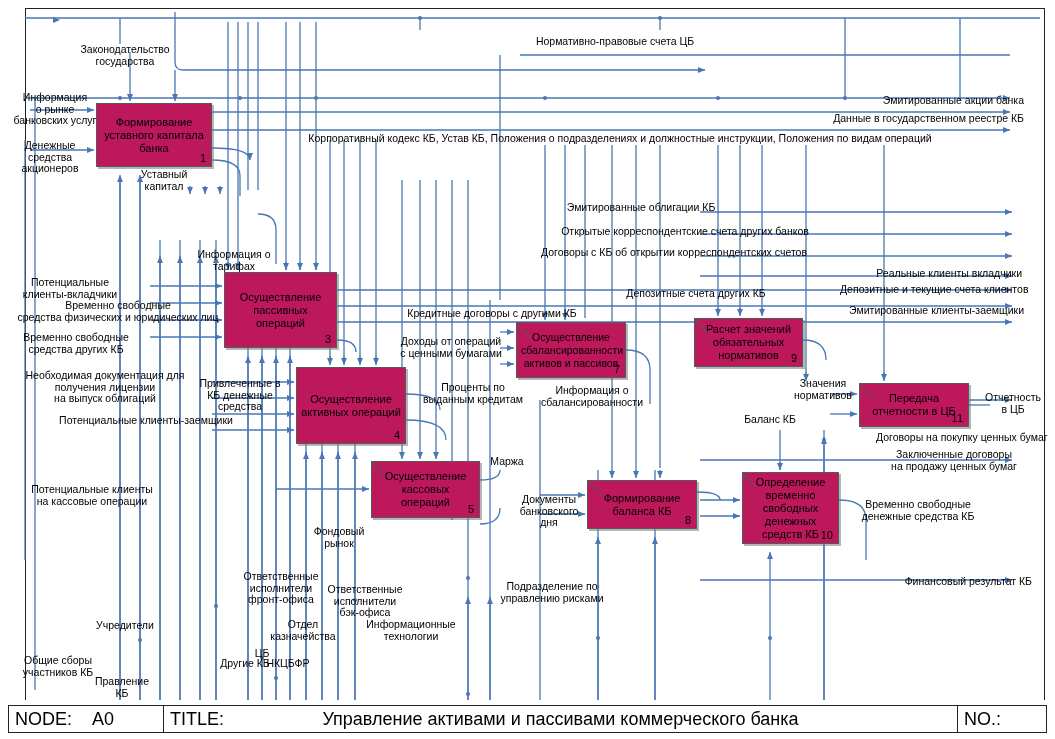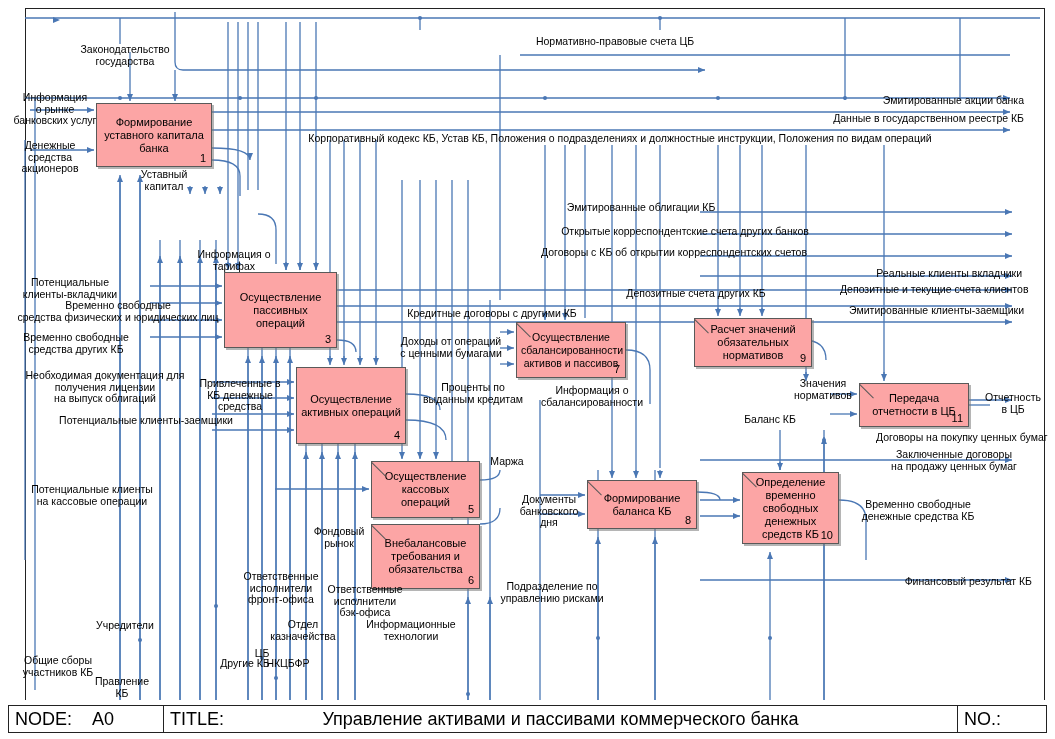--- a/index.html
+++ b/index.html
@@ -4,21 +4,21 @@
 <style>
   html,body{margin:0;padding:0;background:#fff;}
   body{font-family:"Liberation Sans","DejaVu Sans",sans-serif;}
   #stage{position:relative;width:1055px;height:739px;overflow:hidden;background:#fff;}
   #svgroot{position:absolute;left:0;top:0;width:1055px;height:739px;}
   .lbl{position:absolute;color:#000;font-size:10.5px;line-height:11.5px;text-align:center;white-space:pre;}
   .lbl.r{text-align:right;}
   .lbl.l{text-align:left;}
   .boxtext{position:absolute;color:#000;font-size:11px;line-height:13px;text-align:center;width:100%;}
   .boxnum{position:absolute;right:5px;bottom:2px;font-size:11px;color:#000;}
-  .fbox{position:absolute;box-sizing:border-box;background:#fca5a5;border:1.4px solid #595959;
+  .fbox{position:absolute;box-sizing:border-box;background:#be185d;border:1.4px solid #595959;
         box-shadow:2px 2px 0 rgba(120,120,120,.55);display:flex;align-items:center;justify-content:center;}
   .fbox .inner{width:100%;padding:0 4px;box-sizing:border-box;}
   .corner{position:absolute;left:0;top:0;width:15px;height:15px;overflow:hidden;}
   .corner:after{content:"";position:absolute;left:-1px;top:-1px;width:21px;height:0;
         border-top:1.2px solid #595959;transform:rotate(45deg);transform-origin:0 0;}
   #footer{position:absolute;left:8px;top:705px;width:1039px;height:28px;border:1.5px solid #222;box-sizing:border-box;display:flex;}
   #footer .cell{border-right:1.5px solid #222;box-sizing:border-box;display:flex;align-items:center;height:100%;padding:0 6px;font-size:18px;}
   #footer .cell:last-child{border-right:none;}
   .c-node{width:155px;}
   .c-title{flex:1;position:relative;}
@@ -266,45 +266,38 @@
   </div>
 
   <div class="fbox" style="left:371px;top:461px;width:109px;height:57px;">
     <span class="corner"></span>
     <div class="inner">
       <div class="boxtext" style="position:static;">Осуществление<br>кассовых операций</div>
     </div>
     <span class="boxnum">5</span>
   </div>
 
-  <div class="fbox" style="left:371px;top:524px;width:109px;height:65px;">
-    <span class="corner"></span>
-    <div class="inner">
-      <div class="boxtext" style="position:static;">Внебалансовые<br>требования и<br>обязательства</div>
-    </div>
-    <span class="boxnum">6</span>
-  </div>
 
   <div class="fbox" style="left:516px;top:322px;width:110px;height:56px;">
     <span class="corner"></span>
     <div class="inner">
       <div class="boxtext" style="position:static;font-size:10.5px;">Осуществление<br>сбалансированности<br>активов и пассивов</div>
     </div>
     <span class="boxnum">7</span>
   </div>
 
   <div class="fbox" style="left:587px;top:480px;width:110px;height:49px;">
     <span class="corner"></span>
     <div class="inner">
       <div class="boxtext" style="position:static;">Формирование<br>баланса КБ</div>
     </div>
     <span class="boxnum">8</span>
   </div>
 
-  <div class="fbox" style="left:694px;top:318px;width:118px;height:49px;">
+  <div class="fbox" style="left:694px;top:318px;width:109px;height:49px;">
     <span class="corner"></span>
     <div class="inner">
       <div class="boxtext" style="position:static;">Расчет значений<br>обязательных<br>нормативов</div>
     </div>
     <span class="boxnum">9</span>
   </div>
 
   <div class="fbox" style="left:742px;top:472px;width:97px;height:72px;">
     <span class="corner"></span>
     <div class="inner">

